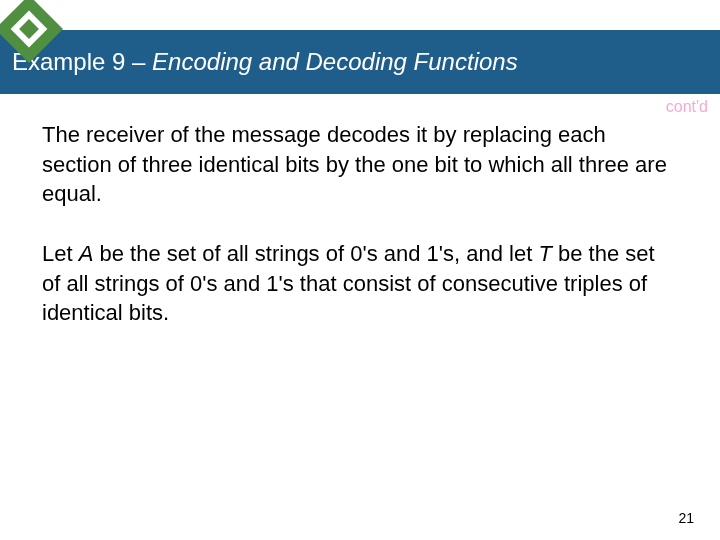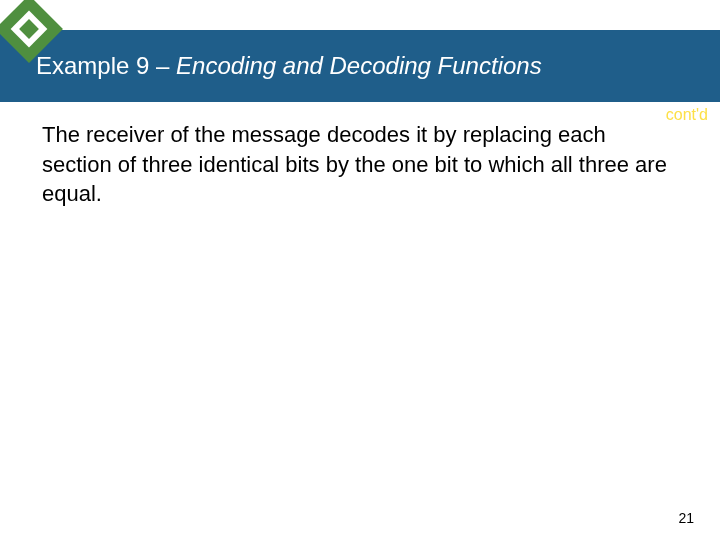--- a/index.html
+++ b/index.html
@@ -9,39 +9,39 @@
     font-family: Arial, Helvetica, sans-serif;
     background: #ffffff;
     position: relative;
     overflow: hidden;
   }
   .header {
     position: absolute;
     top: 30px;
     left: 0;
     width: 720px;
-    height: 72px;
+    height: 64px;
     background: #1f5e8a;
     display: flex;
     align-items: center;
-    padding-left: 36px;
+    padding-left: 12px;
   }
   .header-title {
     color: #ffffff;
     font-size: 24px;
     font-weight: 400;
   }
   .header-title .italic {
     font-style: italic;
   }
   .contd {
     position: absolute;
     right: 12px;
     bottom: -22px;
-    color: #fde047;
+    color: #f9a8d4;
     font-size: 16px;
   }
   .diamond-outer {
     position: absolute;
     top: 5px;
     left: 5px;
     width: 48px;
     height: 48px;
     transform: rotate(45deg);
     background: #4f8f3f;
@@ -97,15 +97,18 @@
 <div class="diamond-outer">
   <div class="diamond-inner">
     <div class="diamond-core"></div>
   </div>
 </div>
 
 <div class="content">
   <div class="para">
     <span>The receiver of the message decodes it by replacing each section of three identical bits by the one bit to which all three are equal.</span>
   </div>
+  <div class="para">
+    <span>Let </span><span class="it">A</span><span> be the set of all strings of 0's and 1's, and let </span><span class="it">T</span><span> be the set of all strings of 0's and 1's that consist of consecutive triples of identical bits.</span>
+  </div>
 </div>
 
 <div class="page-num">21</div>
 
 </body></html>

